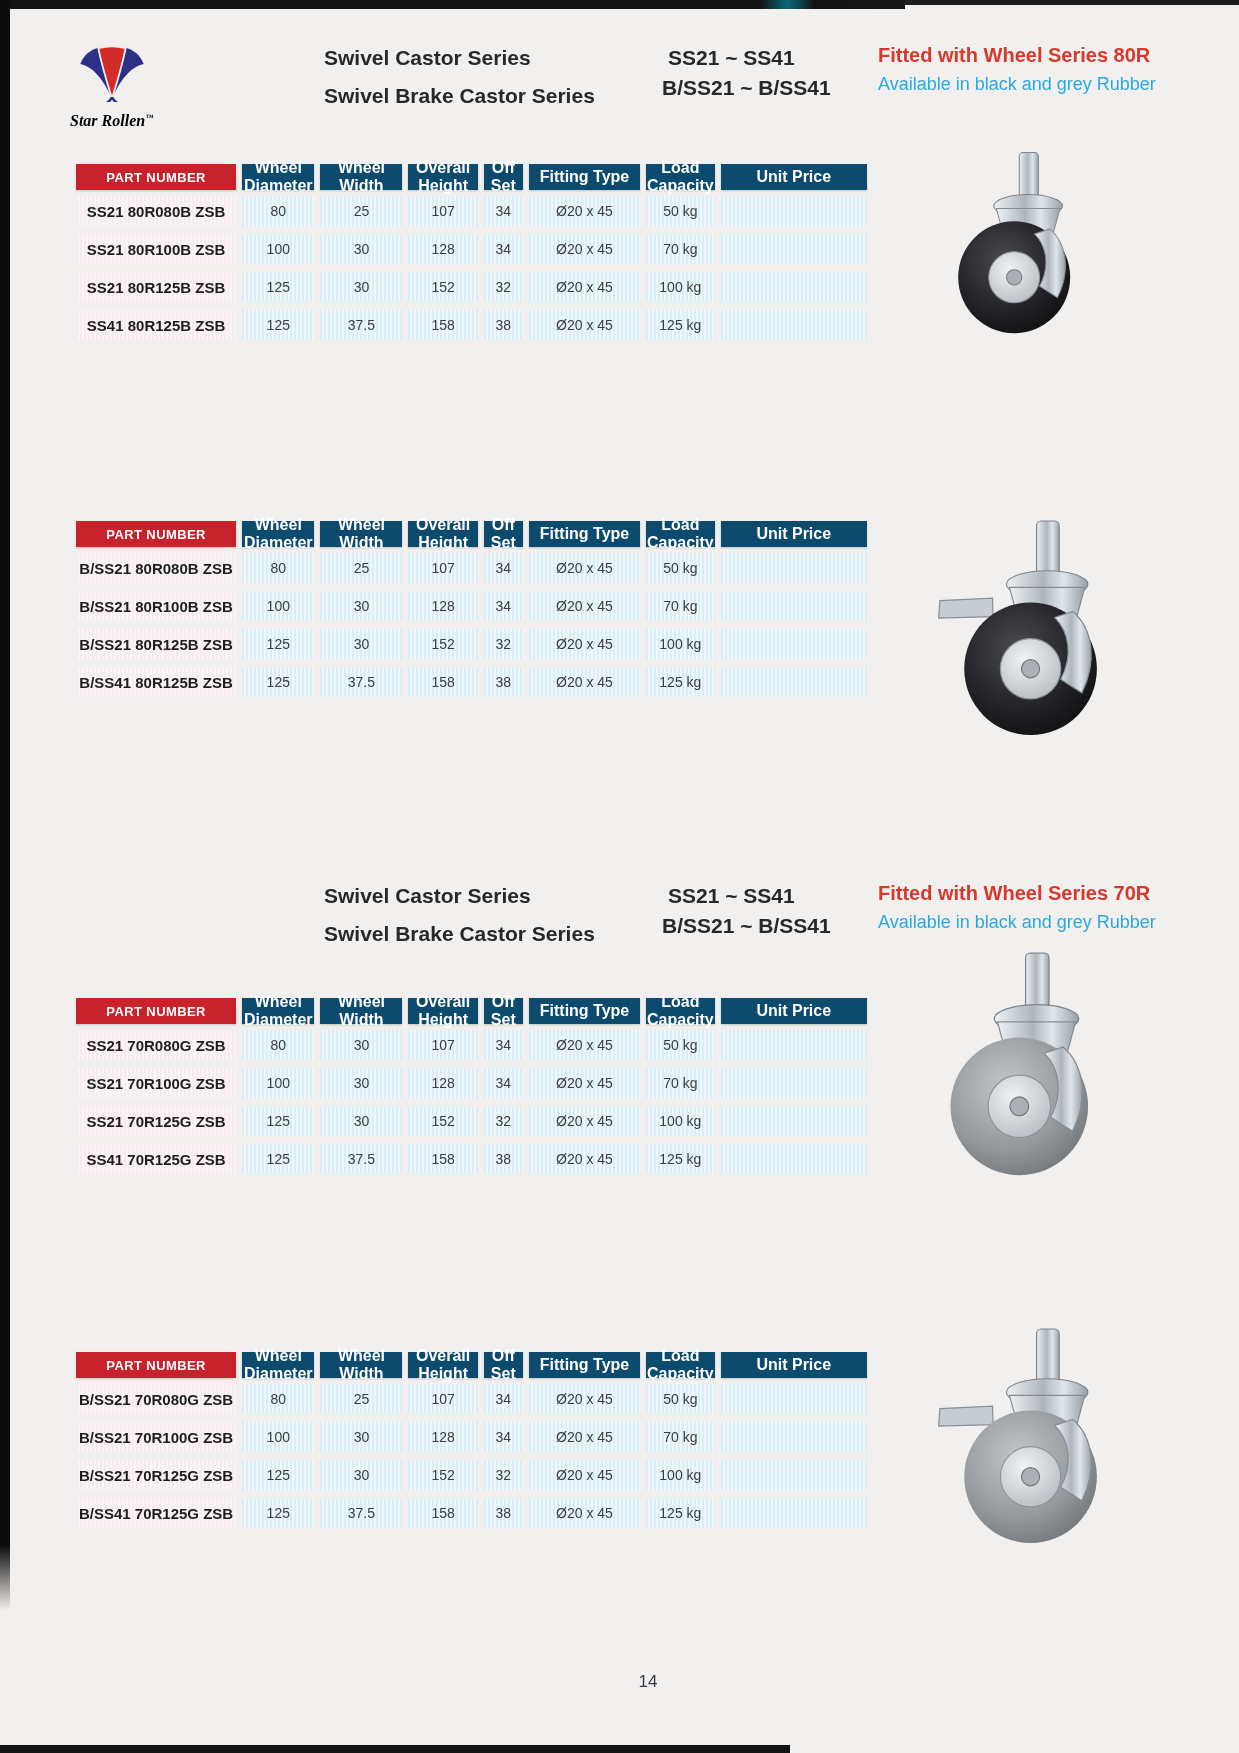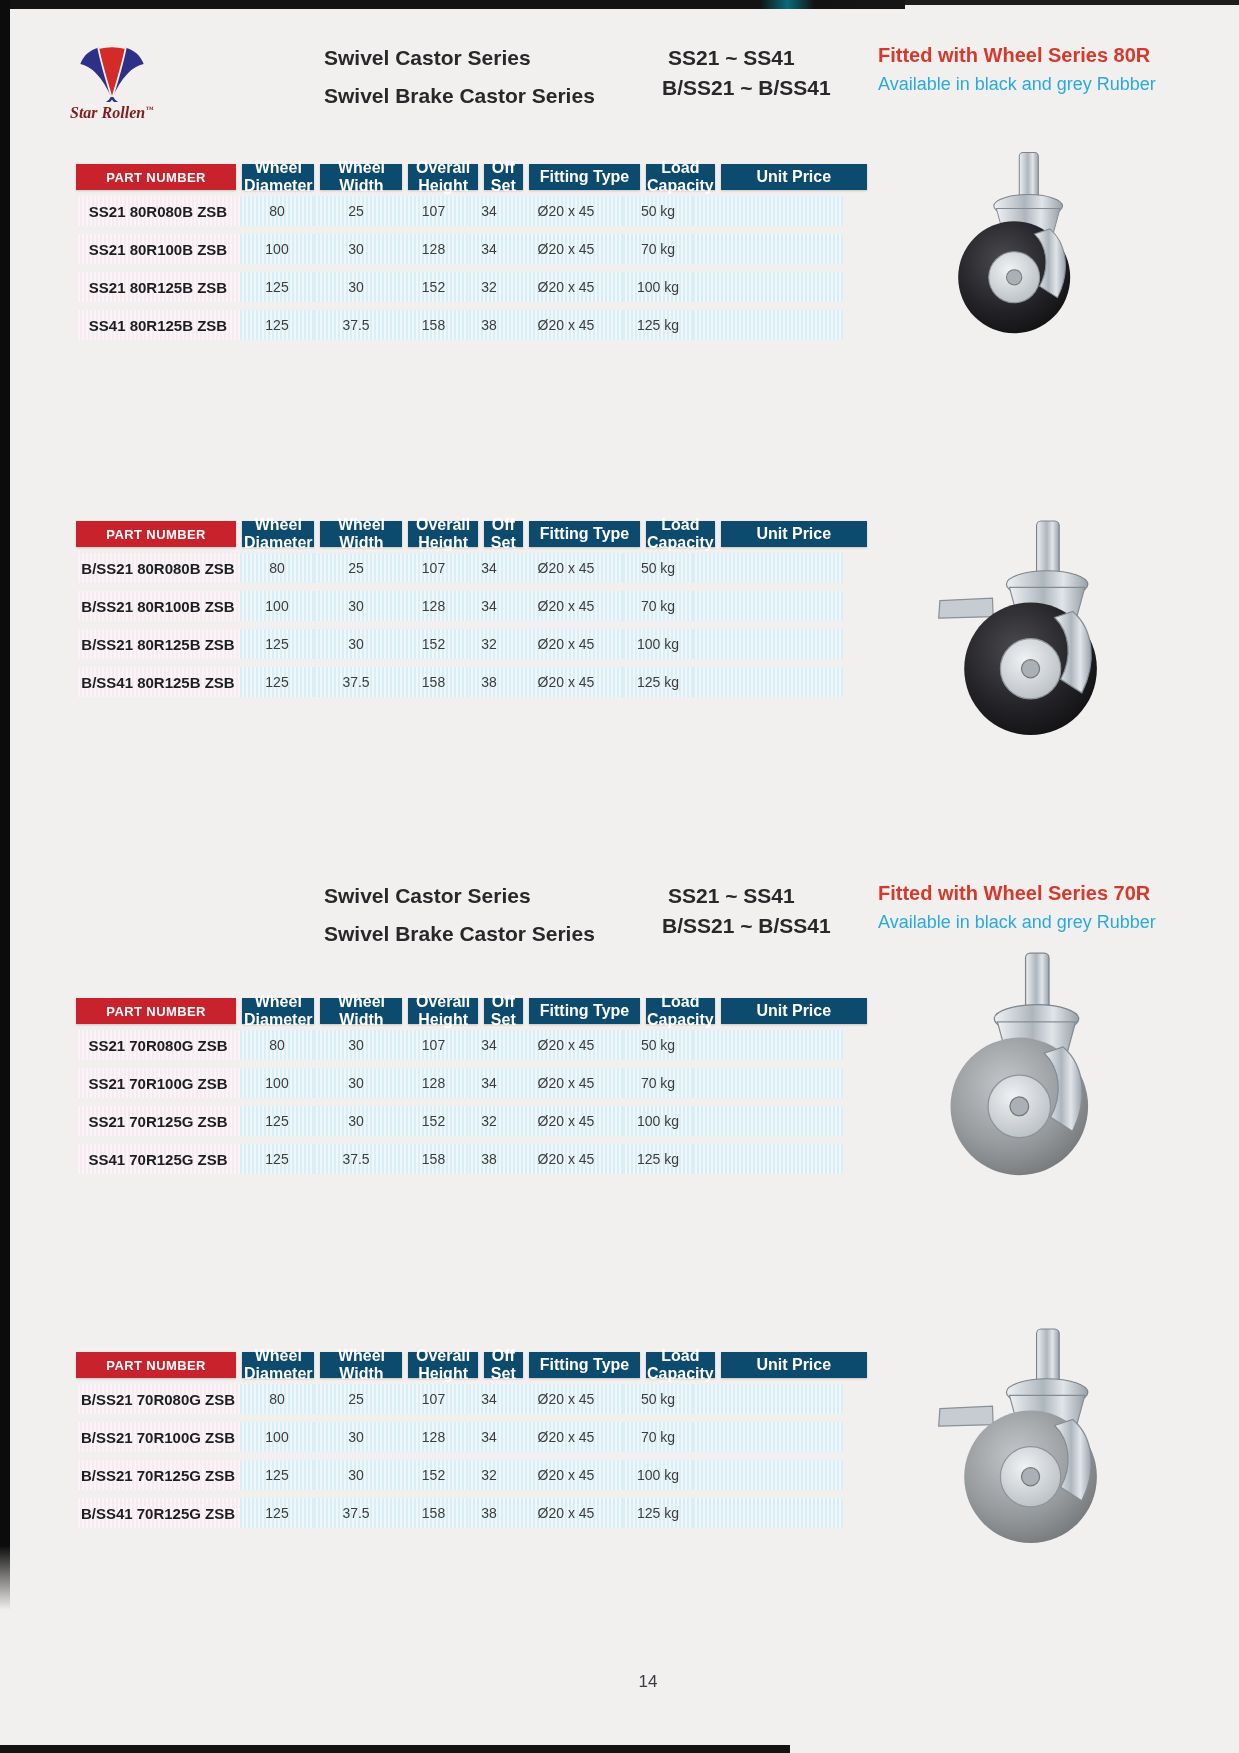--- a/index.html
+++ b/index.html
@@ -11,21 +11,21 @@
     background:linear-gradient(90deg,#131313 0 84%,#0a6a78 87%,#131313 90%,#161616);}
   .scan-top-right{position:absolute;left:905px;top:0;width:334px;height:5px;background:#1d1d1d;}
   .scan-left{position:absolute;left:0;top:0;width:10px;height:1610px;
     background:linear-gradient(180deg,#0c0c0c 0 96%,rgba(12,12,12,0));}
   .scan-bottom{position:absolute;left:0;top:1745px;width:790px;height:8px;background:#131313;}
 
   
   .logo{position:absolute;left:70px;top:42px;width:120px;}
   .logo svg{display:block;margin-left:6px;}
   .brand{font-family:"Liberation Serif",serif;font-style:italic;font-weight:bold;
-         font-size:16px;color:#7f1d1d;margin-top:2px;white-space:nowrap;}
+         font-size:16px;color:#000000;margin-top:10px;white-space:nowrap;}
   .brand sup{font-size:8px;}
 
   
   .sec{position:absolute;left:0;width:1239px;height:70px;}
   #sec-a{top:46px}
   #sec-b{top:884px}
   .sec .title1,.sec .title2{position:absolute;left:324px;font-size:21px;font-weight:bold;color:#28282a;white-space:nowrap;}
   .sec .title1{top:0}
   .sec .title2{top:38px}
   .sec .series1,.sec .series2{position:absolute;font-size:21px;font-weight:bold;color:#28282a;white-space:nowrap;text-align:right;}
@@ -37,21 +37,21 @@
   
   .ctable{position:absolute;left:76px;width:791px;}
   #table-0{top:164px}
   #table-1{top:521px}
   #table-2{top:998px}
   #table-3{top:1352px}
   .thead{display:flex;gap:6px;height:26px;margin-bottom:6px;}
   .th{display:flex;align-items:center;justify-content:center;background:#0c4a6e;color:#fff;
       font-size:16px;font-weight:bold;text-align:center;box-shadow:0 1px 2px rgba(0,0,0,.18);}
   .th.part{background:#c8232c;font-size:13px;letter-spacing:.4px;}
-  .tr{display:flex;gap:0;height:30px;margin-bottom:8px;}
+  .tr{display:flex;gap:6px;height:30px;margin-bottom:8px;justify-content:flex-end;}
   .td{display:flex;align-items:center;justify-content:center;font-size:14px;color:#3c3c3c;
       background:repeating-linear-gradient(90deg,#dceef5 0 2px,#eef7fa 2px 4px);}
   .td.part{font-weight:bold;color:#1d1d1f;font-size:15px;white-space:nowrap;
       background:repeating-linear-gradient(90deg,#f5ebf1 0 2px,#faf4f7 2px 4px);}
   .c0{width:164px}.c1{width:74px}.c2{width:84px}.c3{width:71px}
   .c4{width:40px}.c5{width:114px}.c6{width:70px}.c7{width:150px}
 
   
   .castor{position:absolute;}
   #img-0{left:948px;top:150px;width:140px;}

